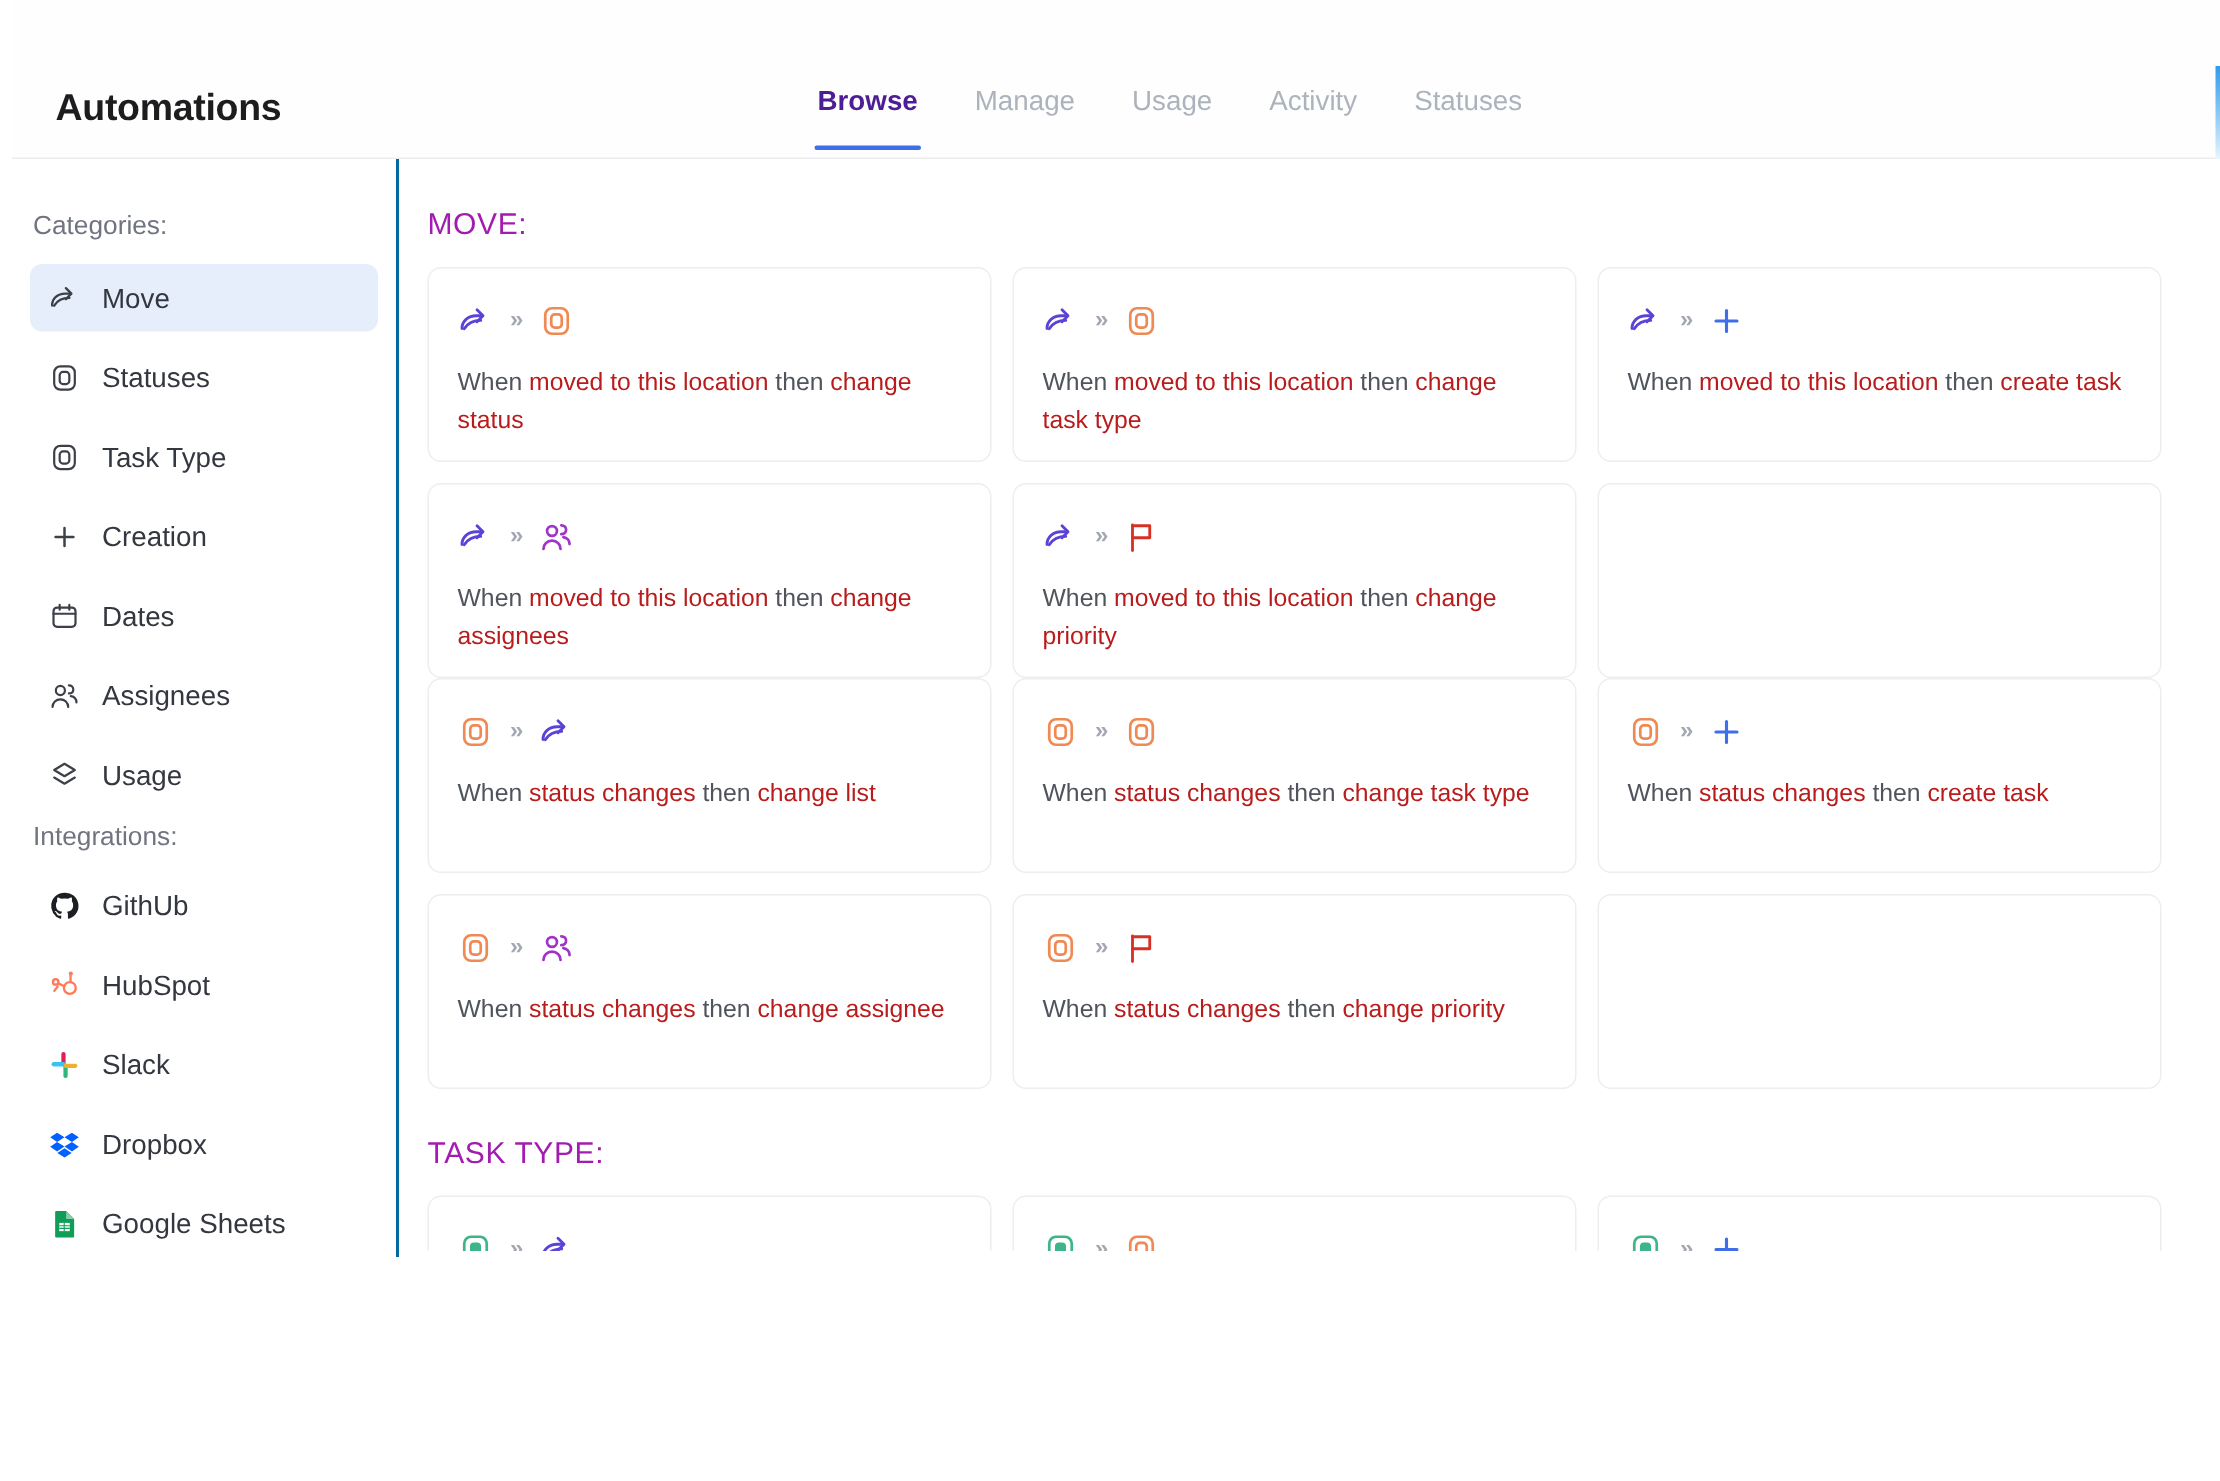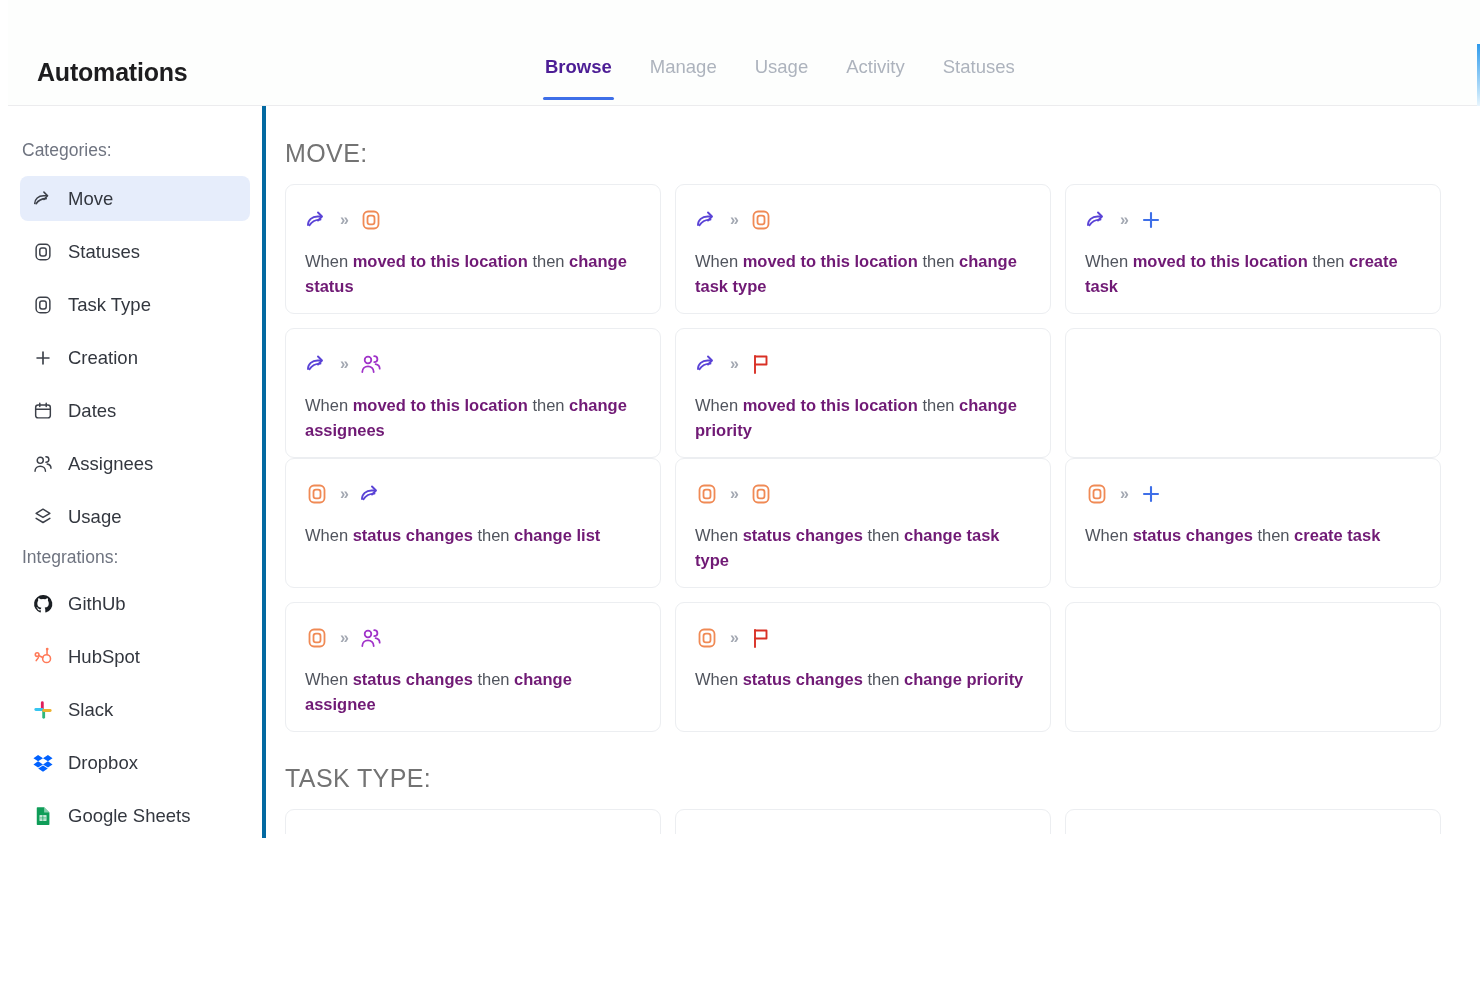--- a/index.html
+++ b/index.html
@@ -55,21 +55,21 @@
   }
   .blue-edge {
     position: absolute; right: 0; top: 44px; width: 3px; height: 62px;
     background: linear-gradient(to bottom, #2f9bec, #bfe3fa 80%, #eaf6fd);
   }
   
   .sidebar {
     position: absolute;
     left: 8px; top: 106px; width: 258px; bottom: 43px;
     background: #ffffff;
-    border-right: 4px solid #0369a1;
+    border-right: 2px solid #0369a1;
     padding-top: 34px;
     overflow: hidden;
   }
   .side-heading {
     font-size: 17.5px; color: #6f7480;
     padding-left: 14px; margin-bottom: 15px;
   }
   .side-heading.integrations { margin-top: 4px; margin-bottom: 13px; }
   .side-item {
     display: flex; align-items: center;
@@ -92,21 +92,21 @@
   .side-icon svg { display: block; }
   
   .main {
     position: absolute;
     left: 266px; top: 106px; right: 0; bottom: 47px;
     background: #ffffff;
     padding: 0 0 0 0;
     overflow: hidden;
   }
   .section-title {
-    font-size: 25px; color: #737373;
+    font-size: 20px; color: #a21caf;
     letter-spacing: 0.4px;
     margin: 32px 0 16px 19px;
   }
   .section-title.first { margin-top: 33px; }
   .grid {
     display: grid;
     grid-template-columns: repeat(3, 376px);
     gap: 14px 14px;
     margin-left: 19px;
   }
@@ -123,21 +123,21 @@
     height: 26px;
     margin-bottom: 16px;
   }
   .chev {
     color: #a3a8b2; font-size: 16px; line-height: 1;
     letter-spacing: -1px; font-weight: 600;
   }
   .card-text {
     font-size: 16.5px; line-height: 25px; color: #50545d;
   }
-  .card-text b { color: #701a75; font-weight: 700; }
+  .card-text b { color: #b91c1c; font-weight: 400; }
   .card.show-more {
     display: flex; flex-direction: column;
     align-items: center; justify-content: center;
     padding: 0;
   }
   .show-more-chev {
     color: #9aa0aa; font-size: 22px; font-weight: 700;
     letter-spacing: -2px; line-height: 1; margin-bottom: 12px;
   }
   .show-more-label {

